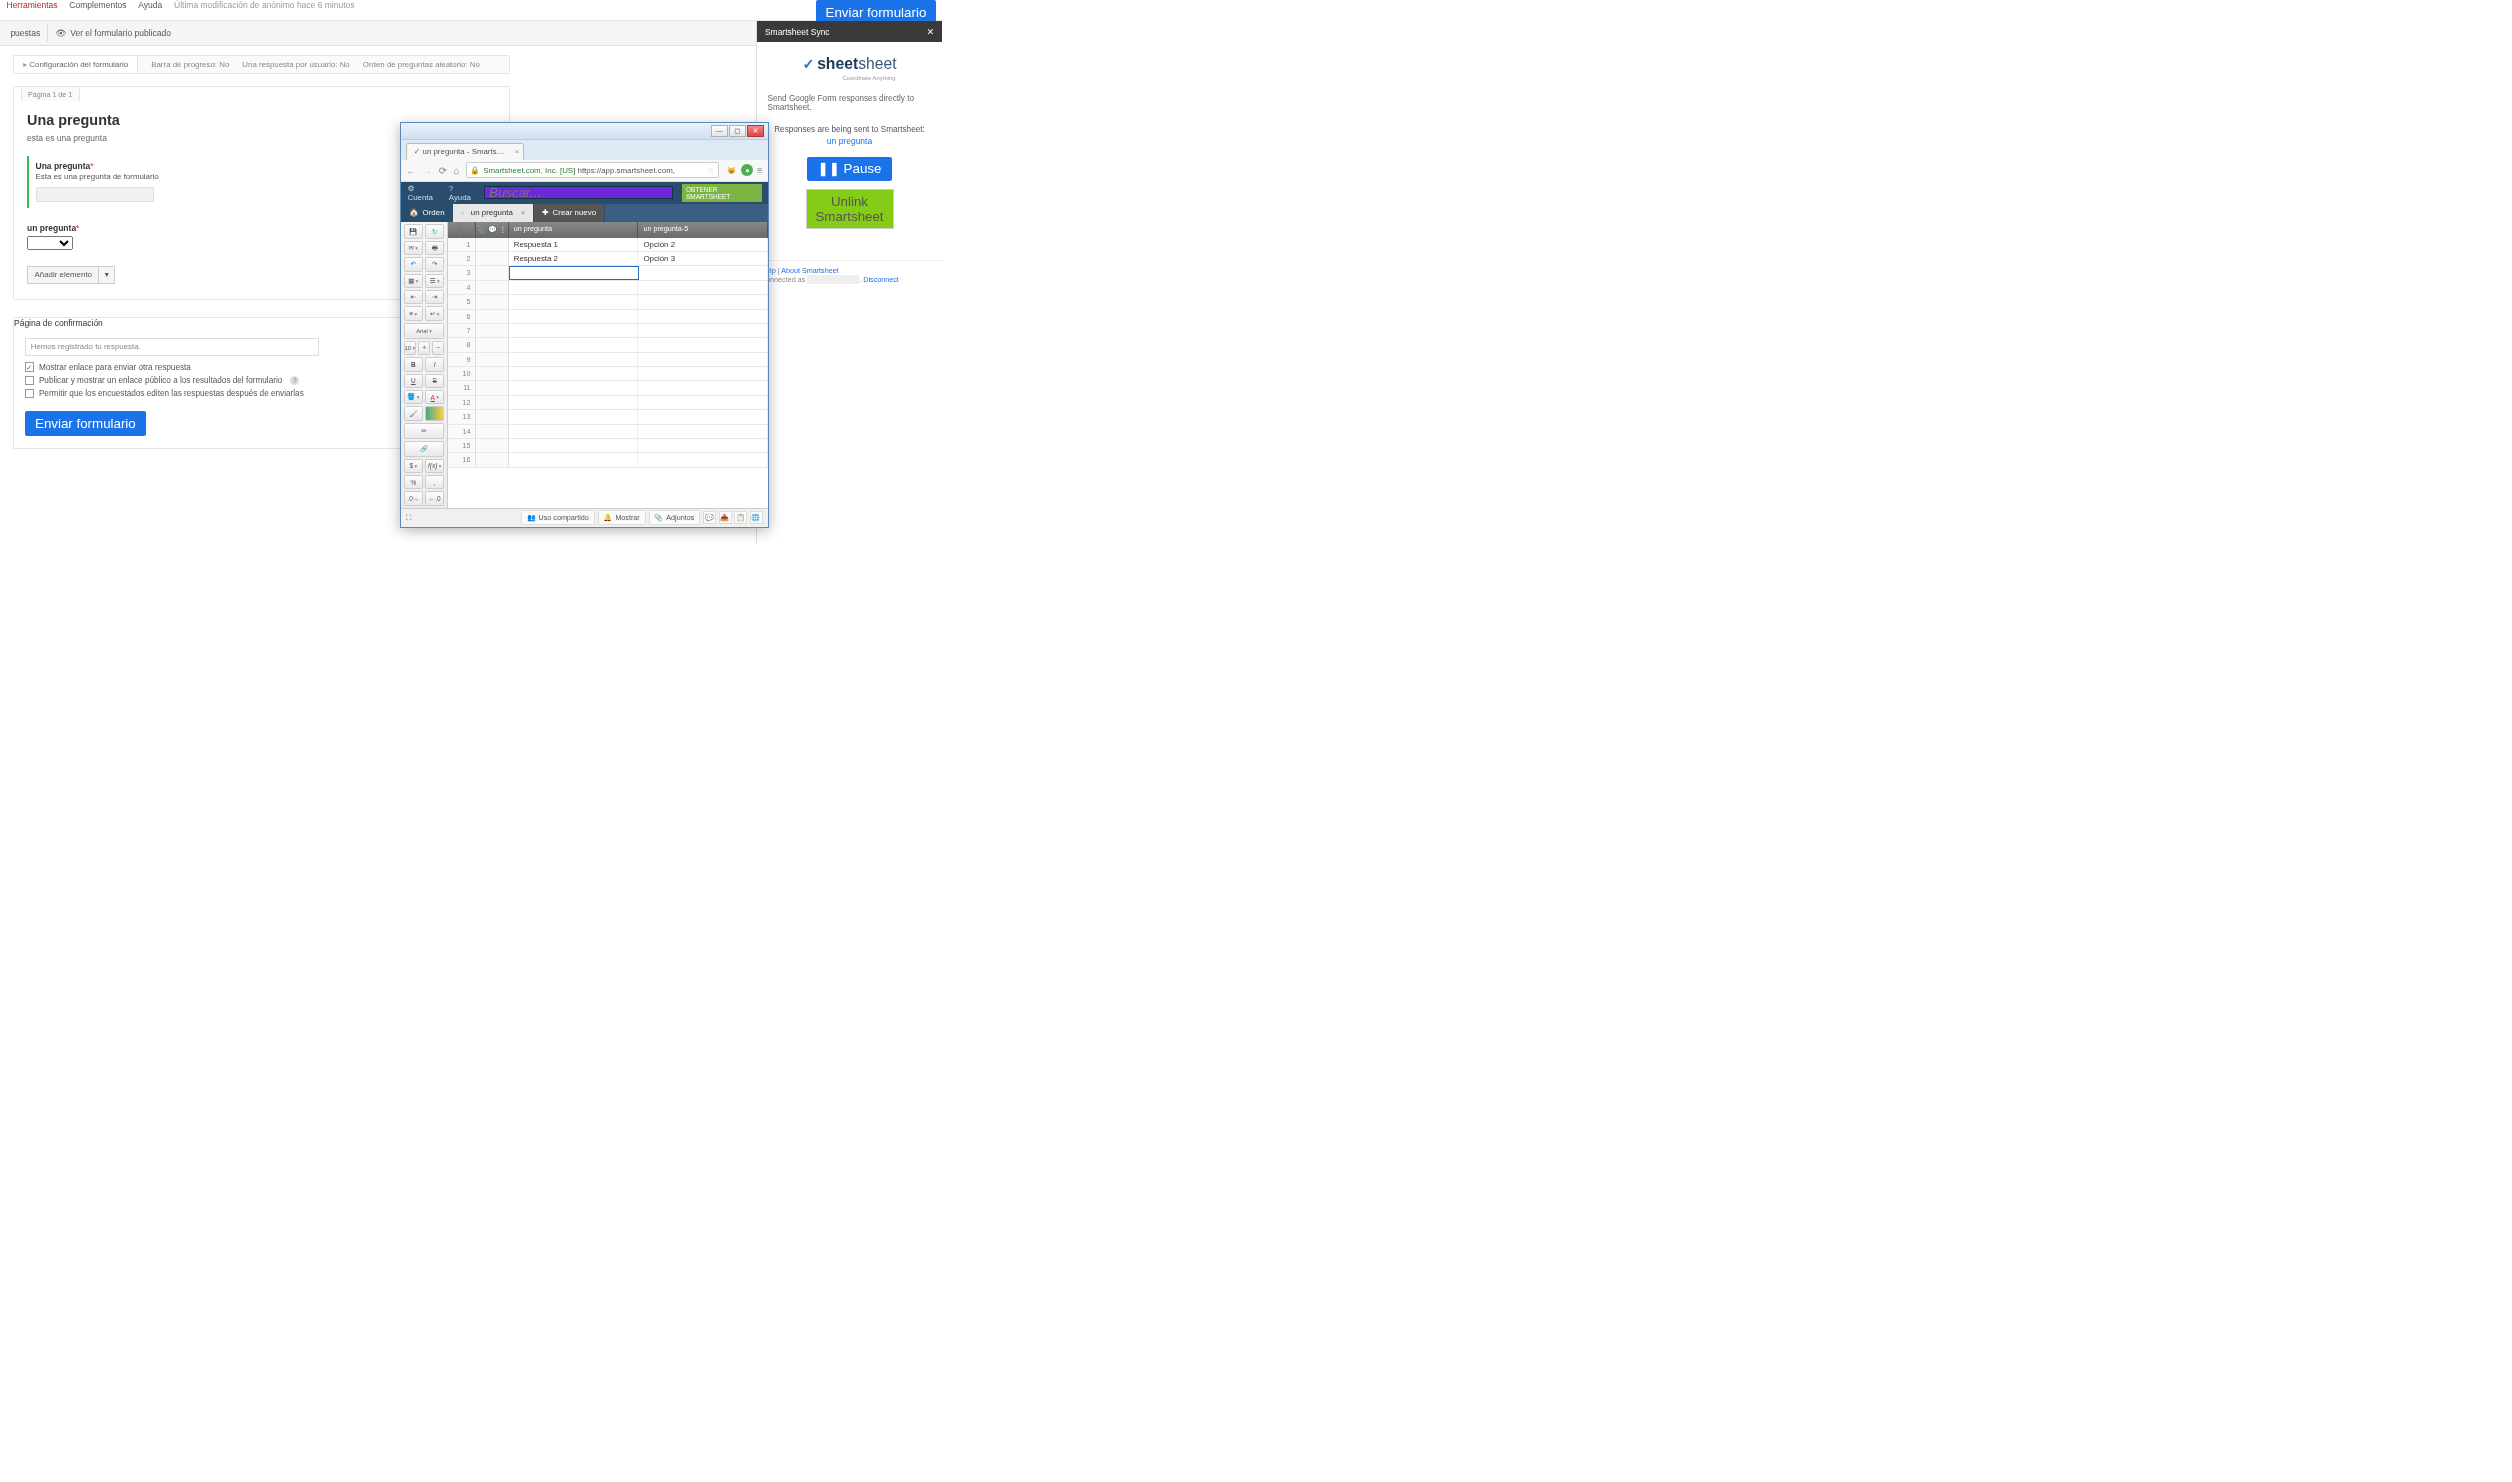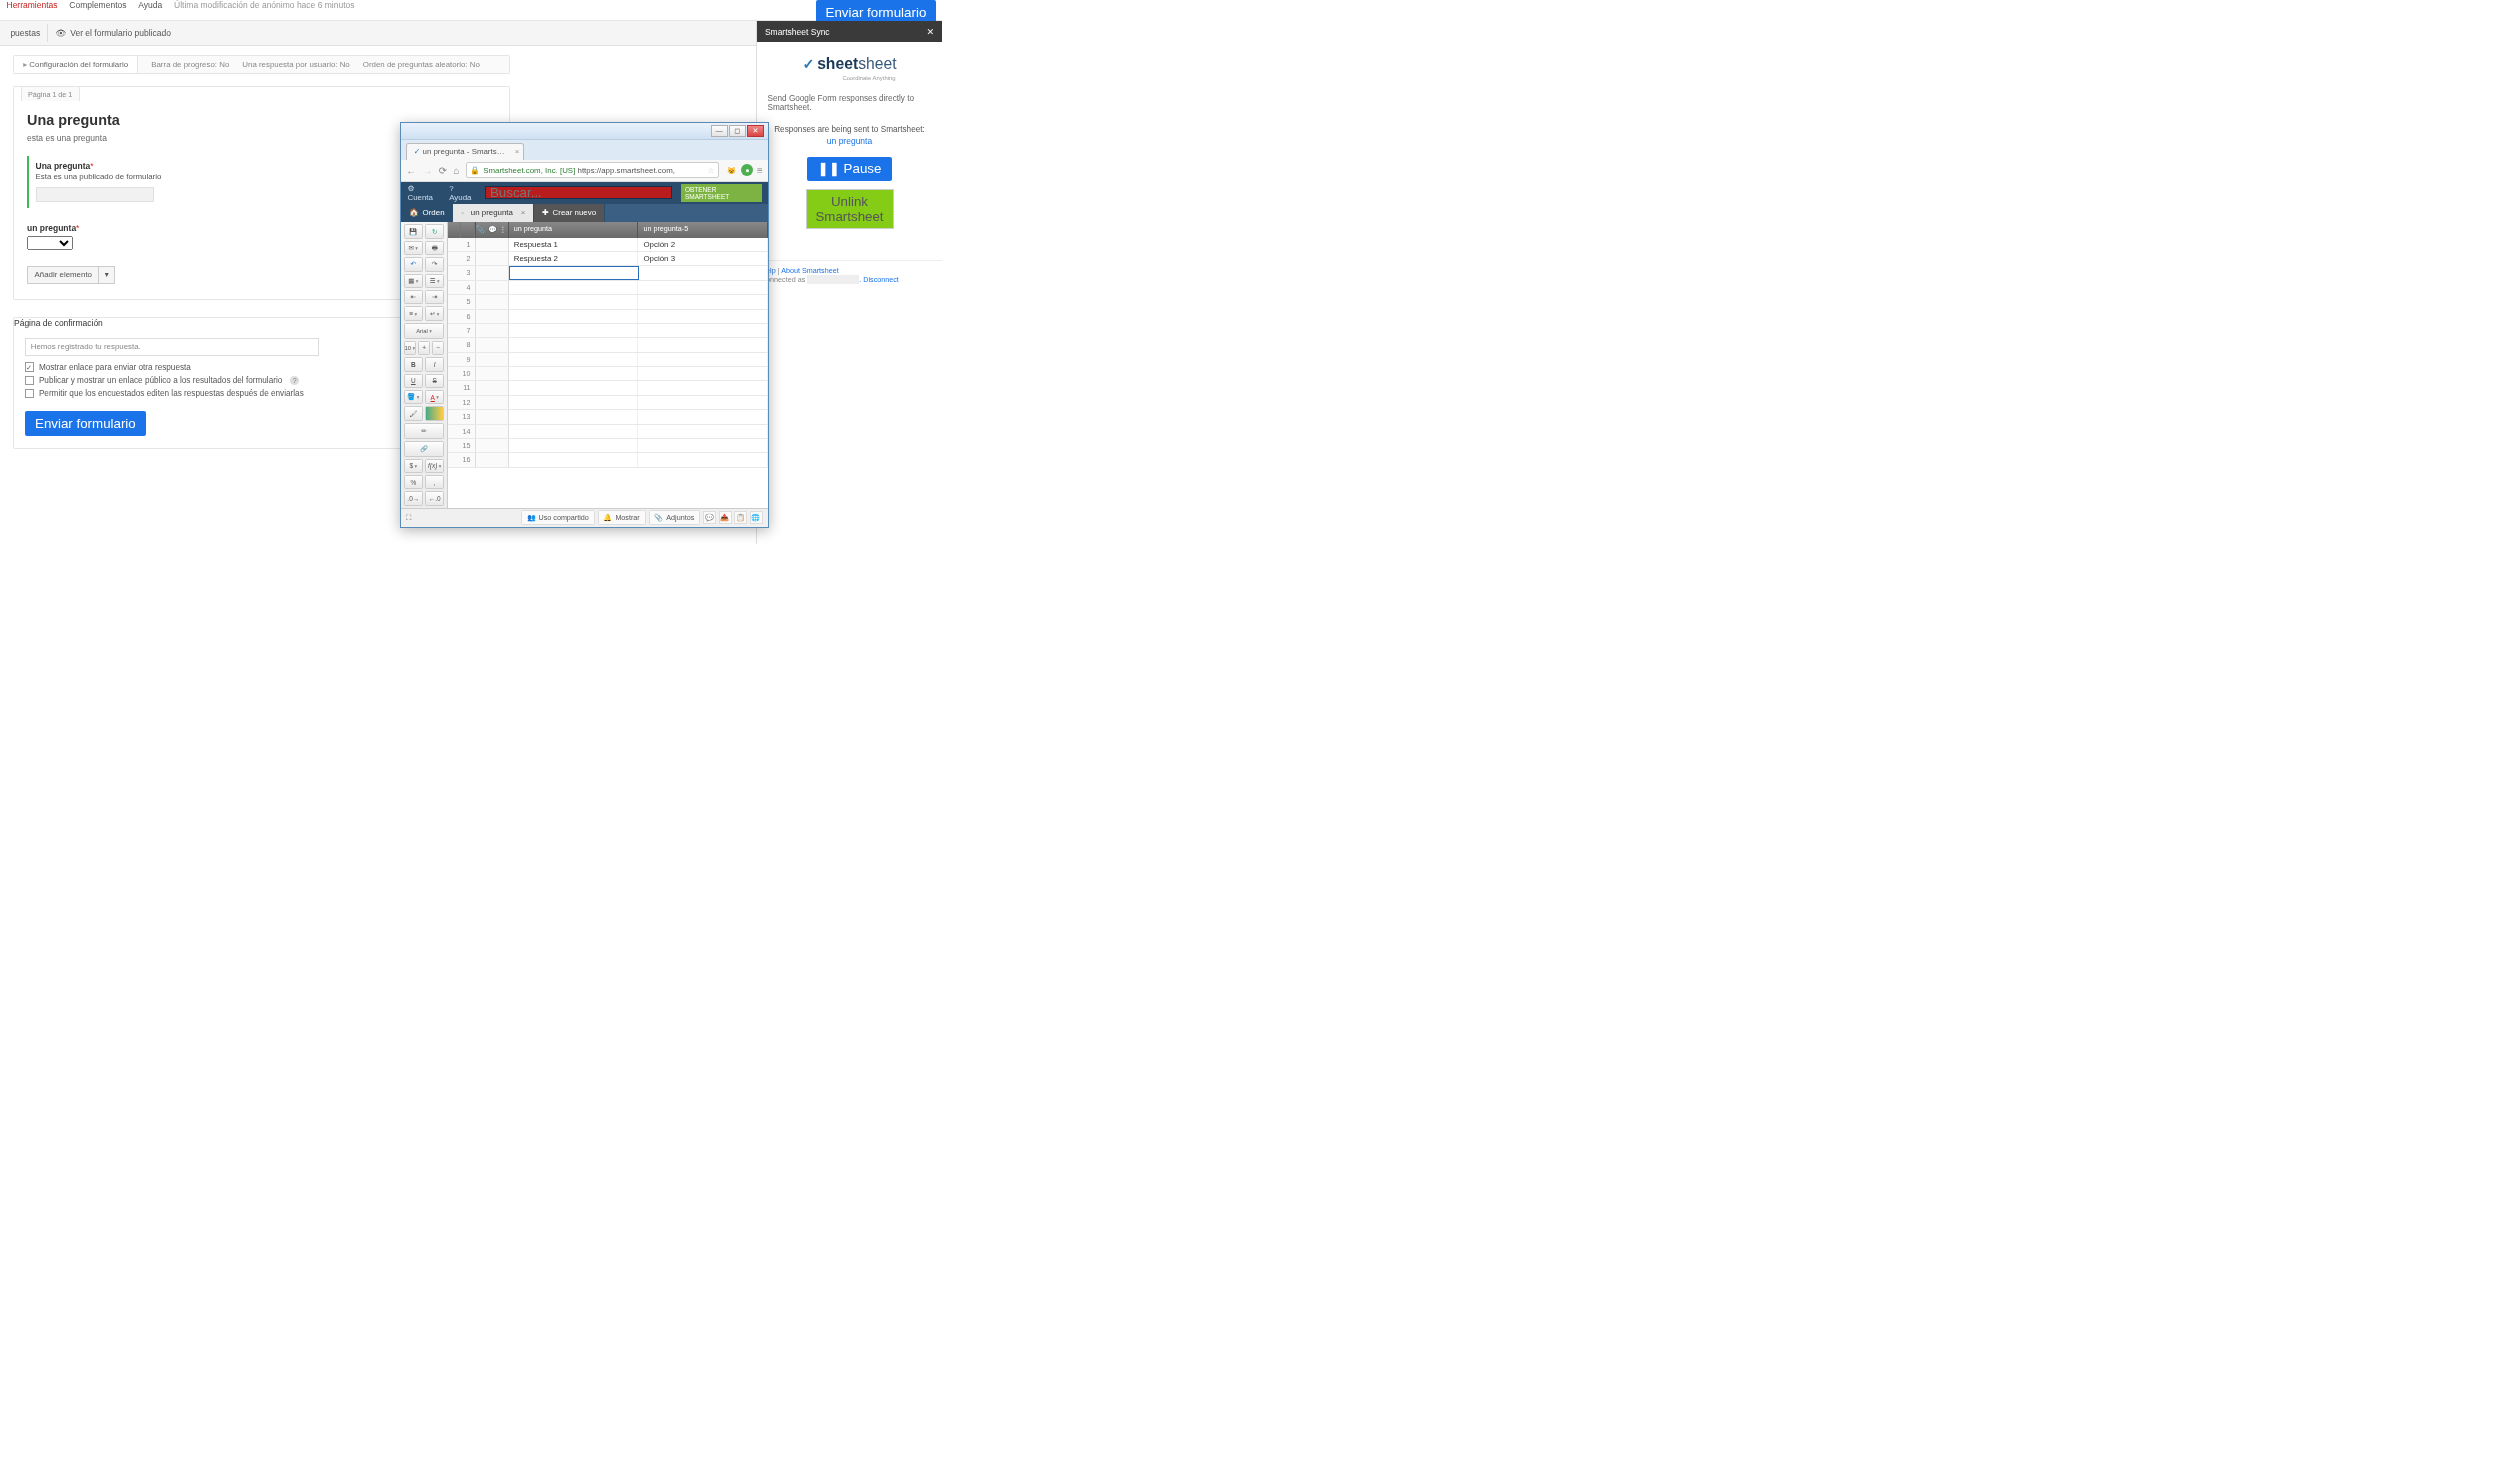--- a/index.html
+++ b/index.html
@@ -69,21 +69,21 @@
 .nav-ico{color:#888;font-size:9.8px;cursor:pointer}
 .omnibox{flex:1;height:15.7px;border:0.7px solid #ccc;border-radius:2px;display:flex;align-items:center;padding:0 3.9px;font-size:7.9px;background:#fff;overflow:hidden}
 .omnibox .lock{color:#4caf50;margin-right:2.6px}
 .omnibox .cert{color:#2e7d32}
 .omnibox .url{color:#555}
 .nav-ext{display:flex;gap:3.9px;align-items:center}
 .ext-ico{width:11.8px;height:11.8px;border-radius:50%;display:flex;align-items:center;justify-content:center;font-size:7.2px}
 
 .ss-app{height:345px;display:flex;flex-direction:column}
 .ss-top{height:22px;background:#2a4d6e;display:flex;align-items:center;padding:0 6.5px;gap:9.2px;color:#cde;font-size:7.9px}
-.ss-search{flex:0 0 118px;height:13px;background:#b91c1c;border:0.7px solid #16304a;color:#9bc;padding:1.3px 3.9px;}
+.ss-search{flex:0 0 118px;height:13px;background:#6d28d9;border:0.7px solid #16304a;color:#9bc;padding:1.3px 3.9px;font-style:italic}
 .ss-banner{margin-left:auto;background:#7cb342;color:#fff;font-size:6.5px;padding:2px 3.9px}
 .ss-tabs{height:18.3px;background:#3a5f82;display:flex;align-items:stretch}
 .ss-tab{display:flex;align-items:center;gap:3.9px;padding:0 7.9px;color:#fff;font-size:7.9px;border-right:0.7px solid #2a4d6e}
 .ss-tab.home{background:#2a4d6e}
 .ss-tab.active{background:#e8e8e8;color:#333}
 .ss-tab.new{background:#555;color:#fff}
 .ss-tab .dd{font-size:5.9px;color:#ccc;margin-right:2.6px}
 .ss-tab .tx{color:#888;margin-left:3.9px;cursor:pointer}
 .ss-work{flex:1;display:flex;background:#fff;overflow:hidden}
 .ss-tools{width:47px;background:linear-gradient(#f5f5f5,#ececec);border-right:0.7px solid #ccc;display:flex;flex-direction:column;padding:2.6px;gap:2px}
@@ -137,21 +137,21 @@
   </div>
 
   <div class="form-card">
     <span class="tabhdr">Página 1 de 1</span>
     <div class="form-body">
       <div class="form-title">Una pregunta</div>
       <div class="form-desc">esta es una pregunta</div>
 
       <div class="q-block">
         <div><span class="q-title">Una pregunta</span><span class="req">*</span></div>
-        <div class="q-help">Esta es una publicado de formulario</div>
+        <div class="q-help">Esta es una pregunta de formulario</div>
         <div class="q-input"></div>
       </div>
 
       <div style="margin-bottom:6.5px">
         <div><span class="q2-title">un pregunta</span><span class="req">*</span></div>
         <select class="q2-select"><option></option></select>
       </div>
 
       <div class="add-el">
         <button>Añadir elemento</button>

